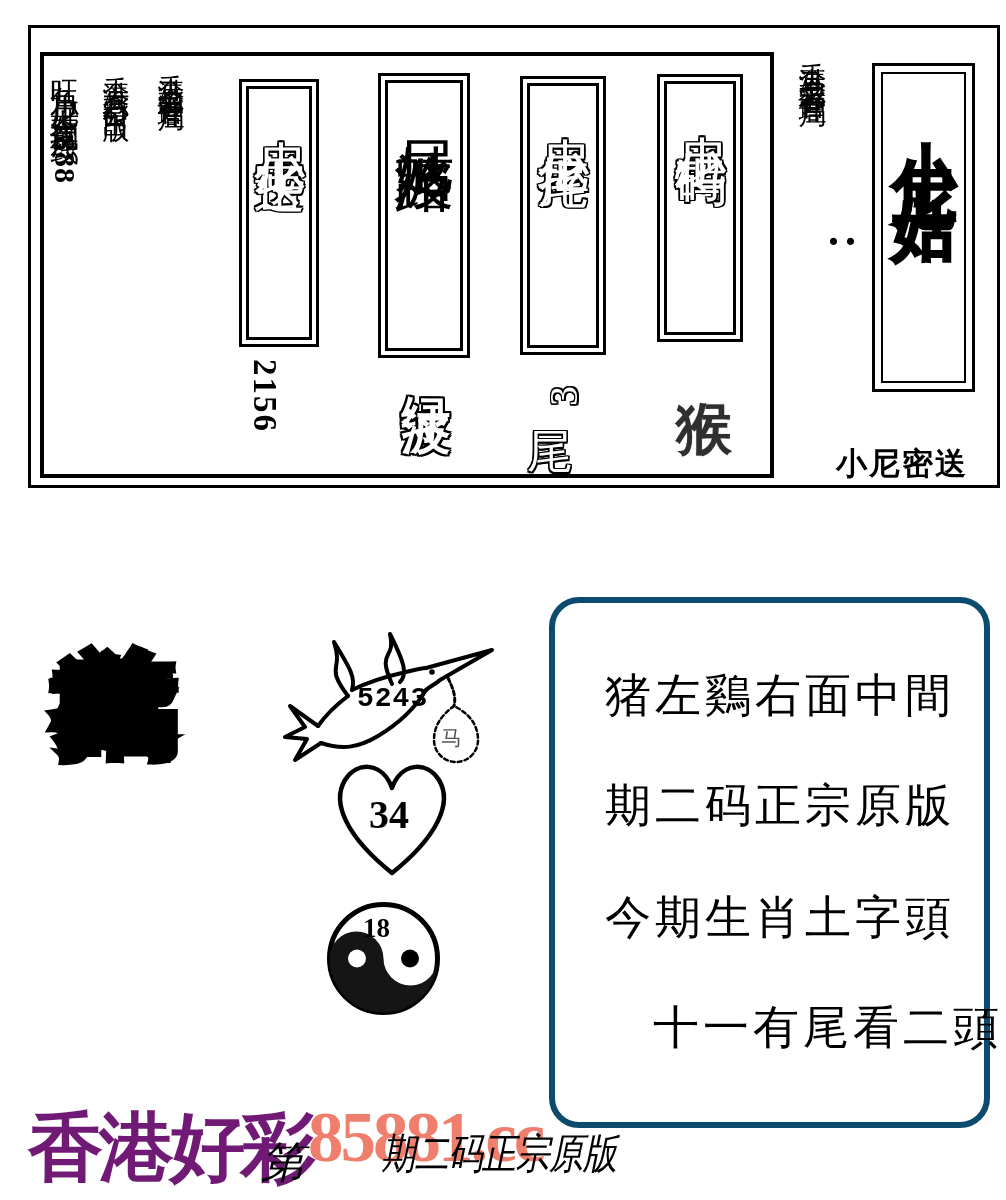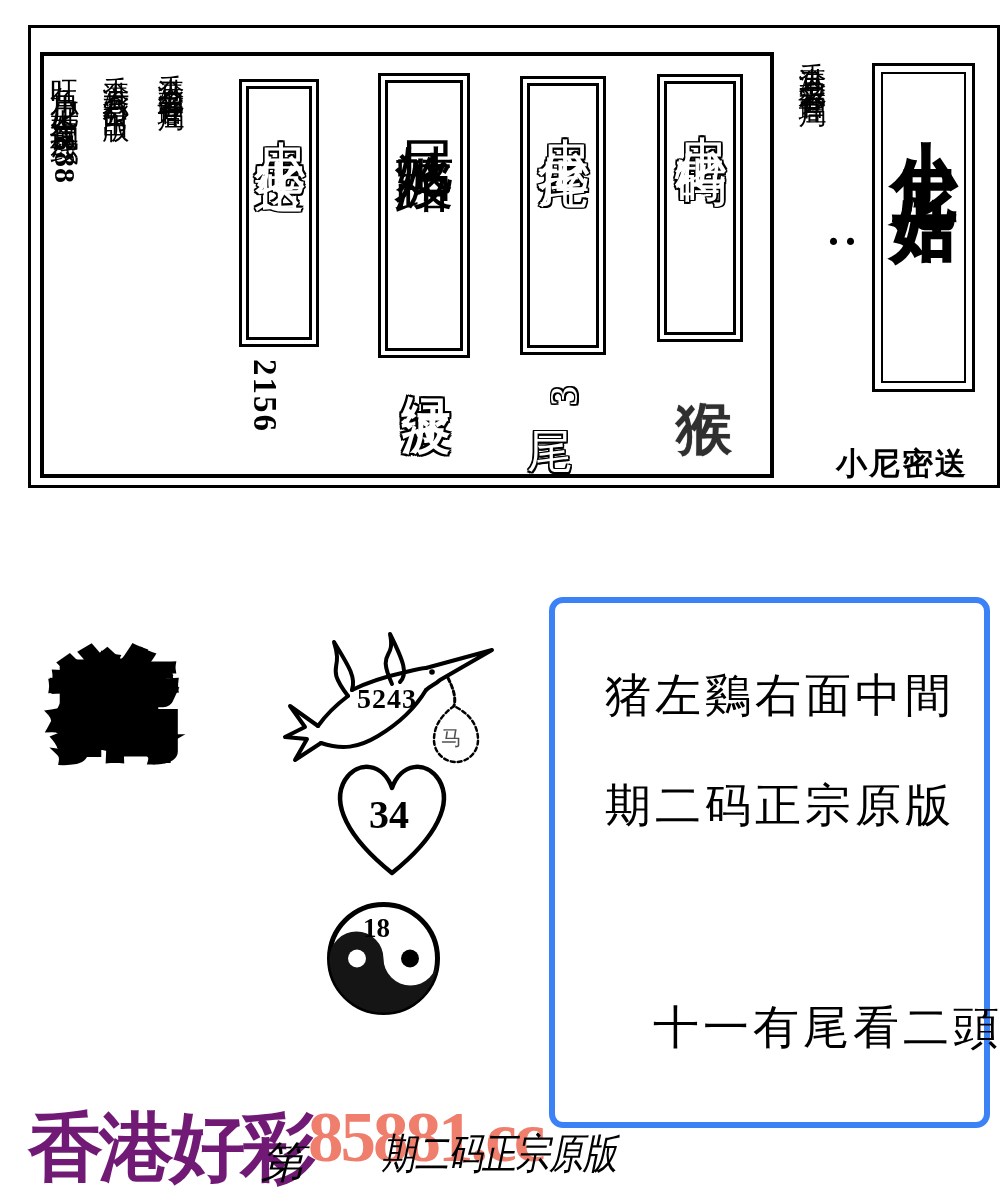--- a/index.html
+++ b/index.html
@@ -70,29 +70,29 @@
                    line-height:1; -webkit-text-stroke:2.5px #000; }
   .issue { left:836px; top:443px; font-size:31px; font-weight:bold; letter-spacing:2px; }
 
   
   .big-title { left:54px; top:560px; z-index:1;
                font-family:"DejaVu Sans", sans-serif; font-weight:bold;
                font-size:104px; line-height:1; letter-spacing:5px;
                -webkit-text-stroke:4px #000;
                transform:scaleX(1.22); transform-origin:left top; }
   .dove-svg  { left:280px; top:628px; }
-  .dove-num  { left:357px; top:683px; font-size:28px; font-weight:bold; letter-spacing:1px; }
+  .dove-num  { left:357px; top:683px; font-size:28px; font-weight:bold; letter-spacing:1px;font-family:Liberation Mono, monospace; }
   .pendant-ch{ left:441px; top:724px; font-size:21px; color:#333; opacity:.85; }
   .heart-svg { left:321px; top:743px; }
   .heart-num { left:369px; top:791px; font-size:40px; font-weight:bold; }
   .taiji-svg { left:324px; top:899px; }
   .taiji-num { left:363px; top:913px; font-size:27px; font-weight:bold; z-index:2; }
 
   .verse-box { left:549px; top:597px; width:441px; height:531px;
-               border:6px solid #3b82f6; border-radius:14px; }
+               border:6px solid #0c4a6e; border-radius:30px; }
   .verse-line { position:absolute; left:50px; font-size:46px; letter-spacing:4px;
                 white-space:nowrap; line-height:1; }
   .vl0 { top:70px; } .vl1 { top:180px; } .vl2 { top:292px; } .vl3 { top:402px;margin-left:48px; }
 
   
   .red-brand { left:4px;  top:1110px; z-index:5; color:#701a75;
                font-family:"DejaVu Sans", sans-serif; font-weight:900;
                font-size:75px; letter-spacing:-4px; line-height:1;margin-left:24px; }
   .red-site  { left:308px; top:1102px; z-index:5; color:#ef7e6d;
                font-family:Liberation Serif, serif; font-weight:900;
@@ -185,20 +185,21 @@
       <path d="M59.5,5.5 a54,54 0 0 1 0,108 a27,27 0 0 1 0,-54 a27,27 0 0 0 0,-54 Z" fill="#151515"></path>
     </g>
     <circle cx="33" cy="59.5" r="9" fill="#fff"></circle>
     <circle cx="86" cy="59.5" r="9" fill="#000"></circle>
   </svg>
   <div class="abs taiji-num">18</div>
 
   <div class="abs verse-box">
     <div class="verse-line vl0">猪左鷄右面中間</div>
     <div class="verse-line vl1">期二码正宗原版</div>
+    <div class="verse-line vl2">今期生肖土字頭</div>
     <div class="verse-line vl3">十一有尾看二頭</div>
   </div>
 
   <div class="abs red-brand">香港好彩</div>
   <div class="abs red-site">85881.cc</div>
   <div class="abs blk-prefix">第</div>
   <div class="abs blk-suffix">期二码正宗原版</div>
 
 </div>
 

